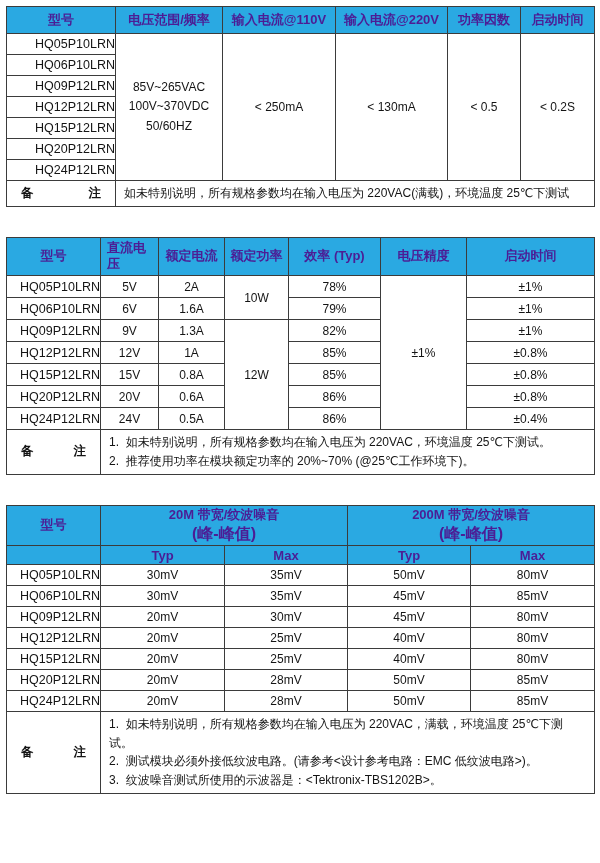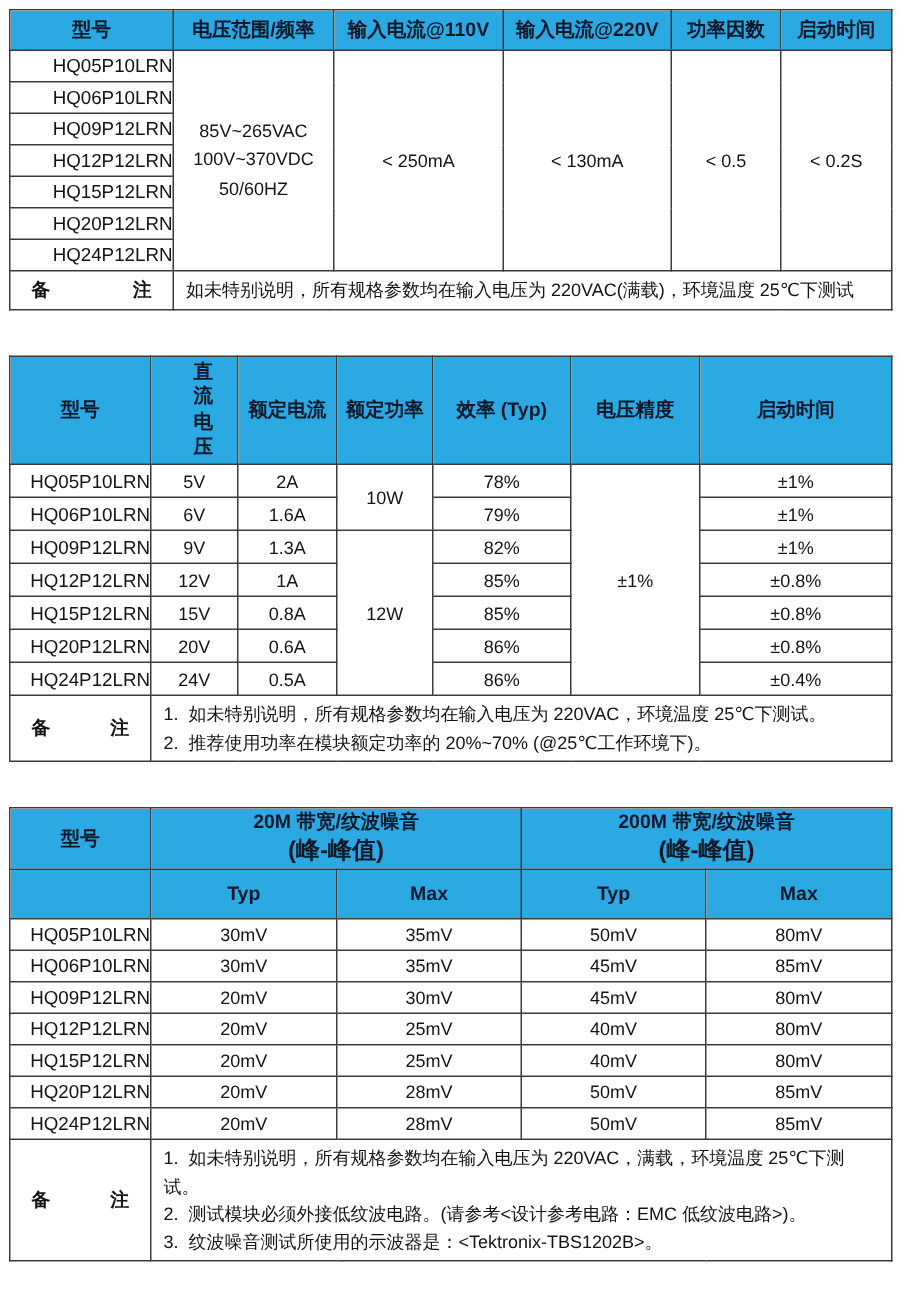--- a/index.html
+++ b/index.html
@@ -30,31 +30,31 @@
   table{
     border-collapse:collapse;table-layout:fixed;width:588px;
   }
   th,td{
     border:1px solid var(--border-color);
     text-align:center;vertical-align:middle;
     font-size:12px;padding:0;overflow:hidden;
   }
   th{
     background:var(--header-bg);
-    font-size:13px;font-weight:600;color:#0f172a;
+    font-size:13px;font-weight:600;color:#4c1d95;
   }
   tr.hdr{height:27px;}
   tr.hdr2{height:38px;}
   tr.grp{height:40px;}
-  tr.sub{height:33px;}
+  tr.sub{height:19px;}
   tr.data{height:21px;}
   tr.data2{height:22px;}
   tr.note1{height:24px;}
   td.model{text-align:right;padding-left:0;font-size:12.5px;}
-  th.wrapleft{text-align:right;padding:2px 16px;line-height:1.3;}
+  th.wrapleft{text-align:left;padding:2px 6px;line-height:1.3;}
   .mline{display:block;line-height:1.6;}
   .gline1{display:block;line-height:1.45;}
   .gline2{display:block;line-height:1.3;font-size:16px;}
   td.notelabel{padding:0;}
   .spread{display:flex;justify-content:space-between;padding:0 14px;font-weight:600;font-size:12.5px;}
   td.notetext{text-align:left;padding:3px 8px;line-height:1.55;}
   .noteline{white-space:pre-wrap;font-size:12px;}
 </style>
 </head>
 <body>

